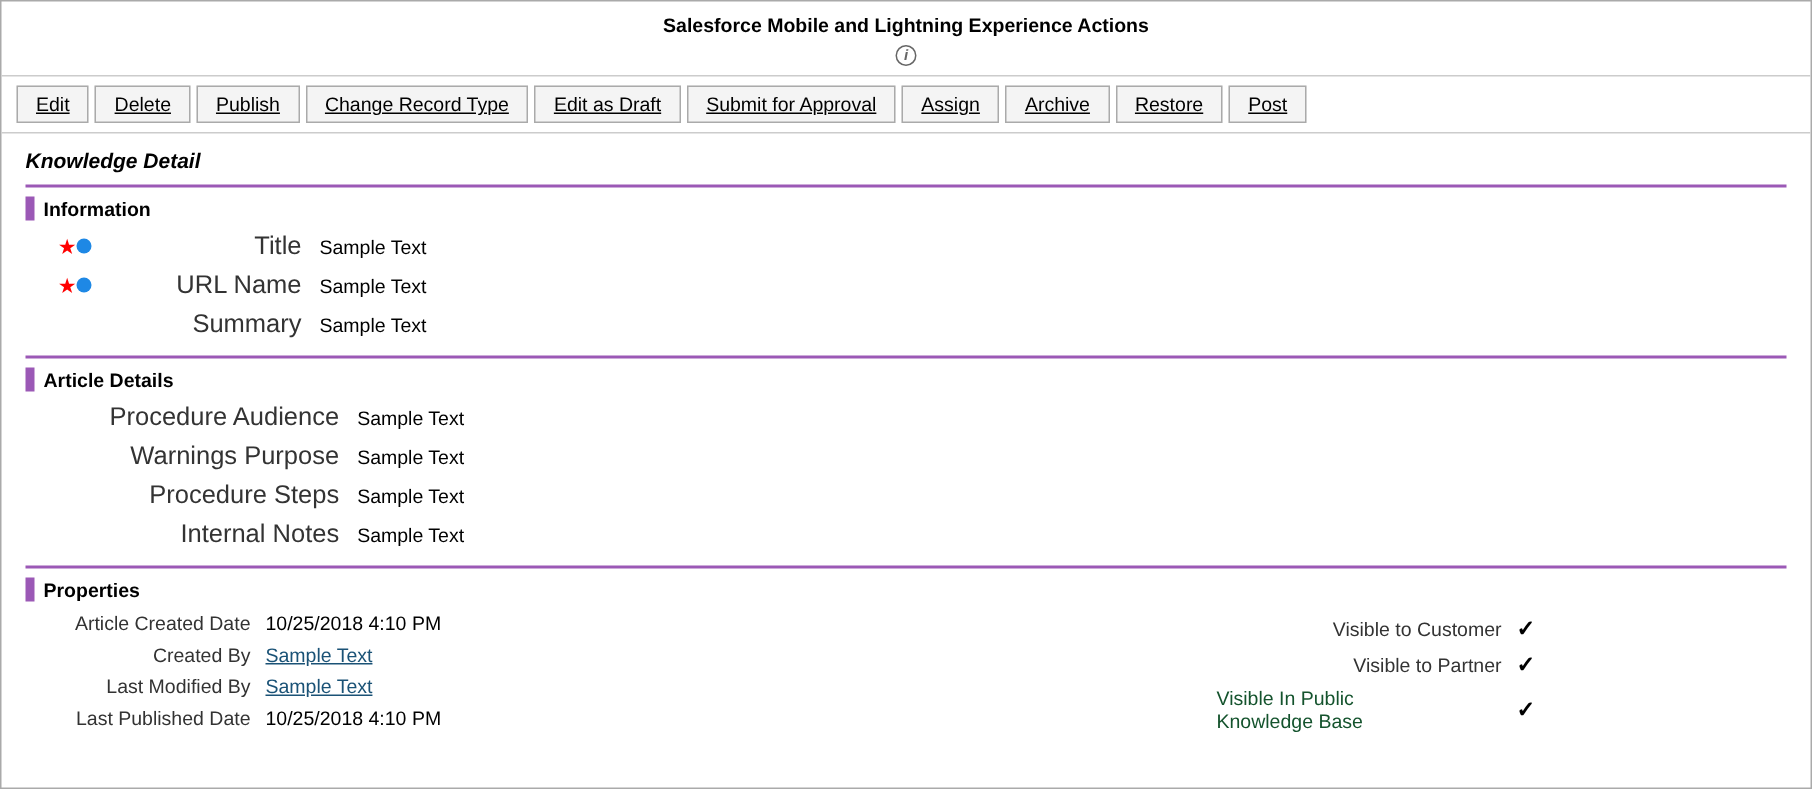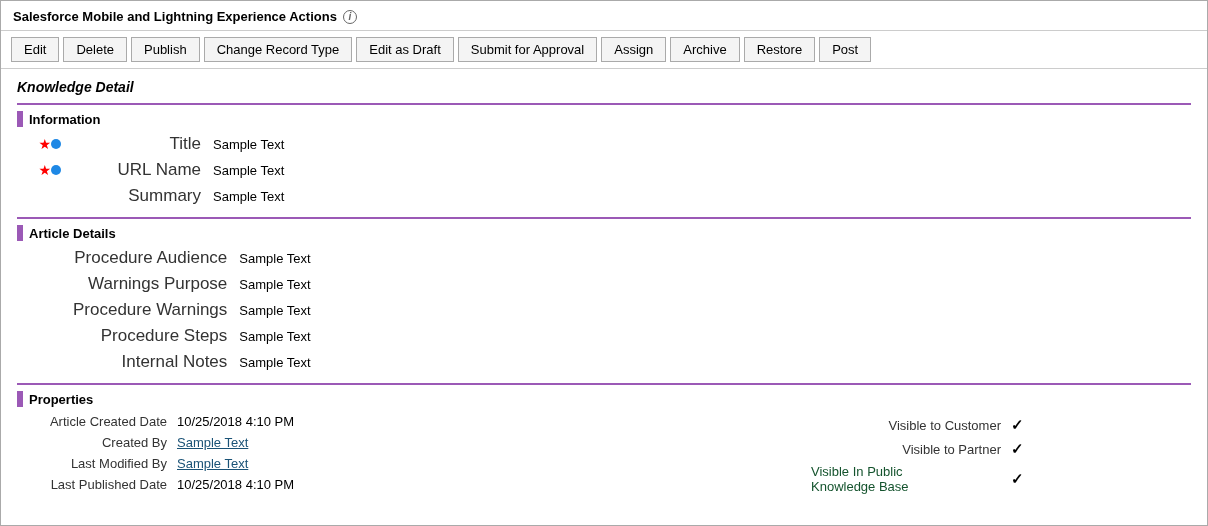--- a/index.html
+++ b/index.html
@@ -15,20 +15,21 @@
       border: 1px solid #aaa;
       background: #fff;
     }
     
     .header {
       padding: 8px 12px 6px 12px;
       border-bottom: 1px solid #ccc;
       display: flex;
       align-items: center;
       gap: 6px;
+      flex-direction: column;
     }
     .header-title {
       font-weight: bold;
       font-size: 13px;
     }
     .info-icon {
       display: inline-flex;
       align-items: center;
       justify-content: center;
       width: 14px;
@@ -51,20 +52,21 @@
       flex-wrap: wrap;
     }
     .action-btn {
       padding: 4px 12px;
       border: 1px solid #aaa;
       background: #f4f4f4;
       cursor: pointer;
       font-size: 13px;
       color: #000;
       white-space: nowrap;
+      text-decoration: underline;
     }
     
     .content {
       padding: 10px 16px;
     }
     .section-title {
       font-weight: bold;
       font-size: 14px;
       margin-bottom: 0;
       font-style: italic;
@@ -241,25 +243,20 @@
               <td class="field-label">Procedure Audience</td>
               <td class="field-value">Sample Text</td>
             </tr>
             <tr>
               <td style="width: 50px;"></td>
               <td class="field-label">Warnings Purpose</td>
               <td class="field-value">Sample Text</td>
             </tr>
             <tr>
               <td style="width: 50px;"></td>
-              <td class="field-label">Procedure Warnings</td>
-              <td class="field-value">Sample Text</td>
-            </tr>
-            <tr>
-              <td style="width: 50px;"></td>
               <td class="field-label">Procedure Steps</td>
               <td class="field-value">Sample Text</td>
             </tr>
             <tr>
               <td style="width: 50px;"></td>
               <td class="field-label">Internal Notes</td>
               <td class="field-value">Sample Text</td>
             </tr>
           </tbody>
       </table>

